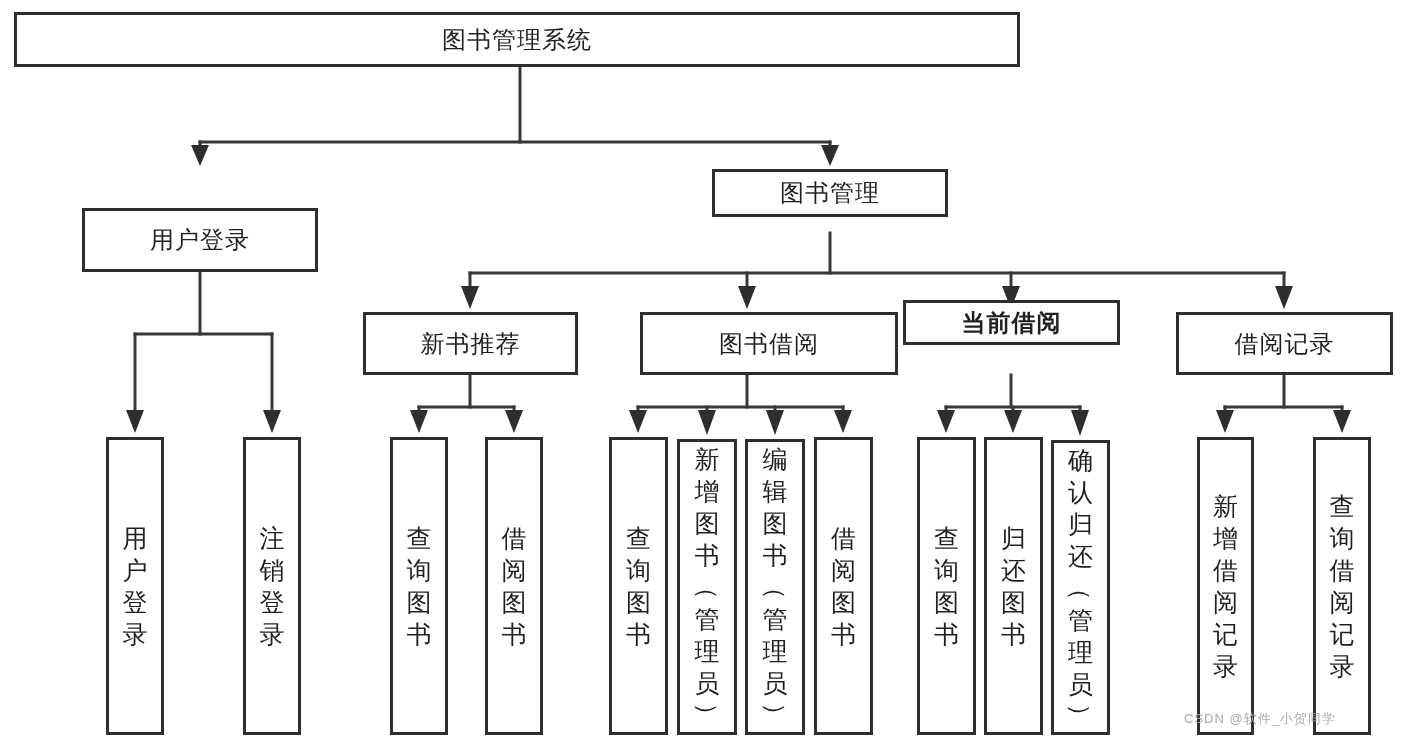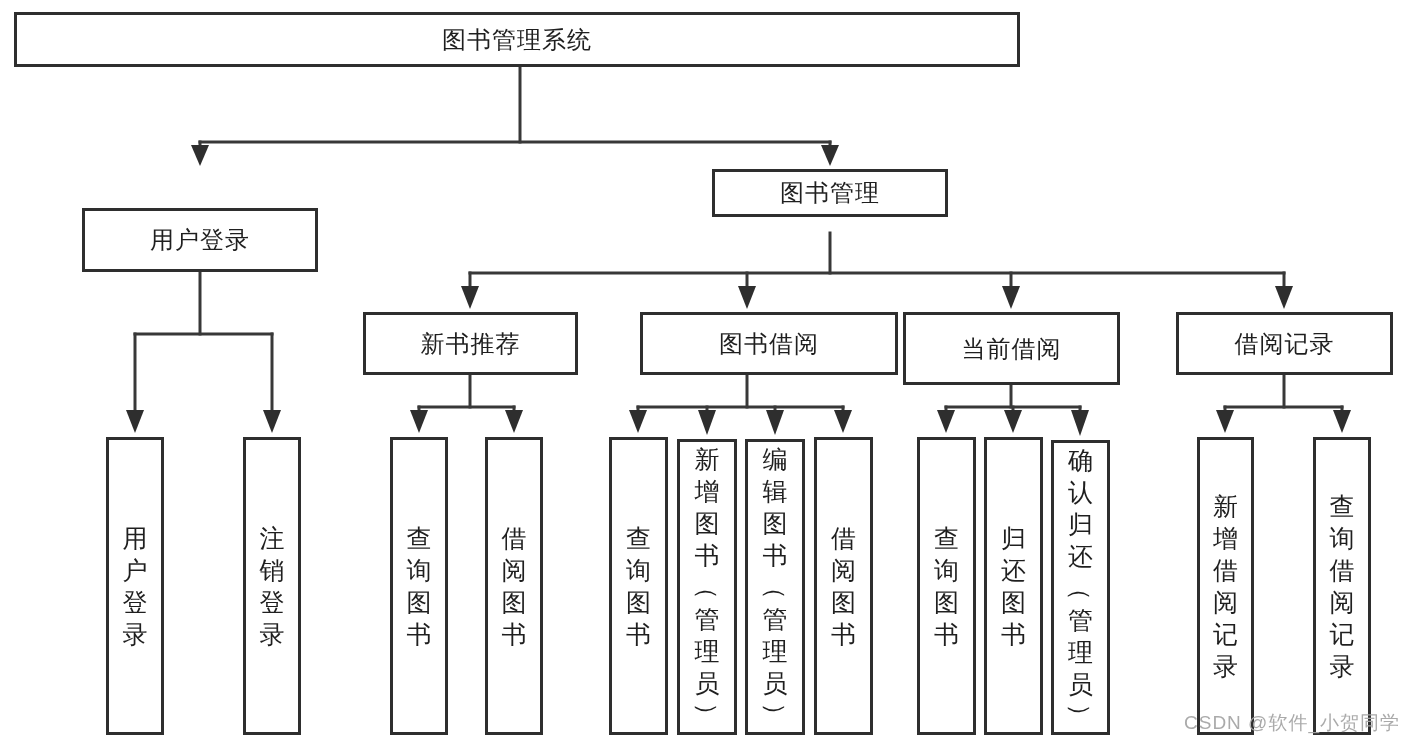--- a/index.html
+++ b/index.html
@@ -15,38 +15,38 @@
   .hnode{font-size:24px;letter-spacing:1px;white-space:nowrap;}
   .vnode{flex-direction:column;font-size:25px;}
   .vch{display:block;height:32px;line-height:32px;text-align:center;}
   .vch.rot{transform:rotate(90deg);}
   
   #n-root   {left:14px;  top:12px;  width:1006px;height:55px;}
   #n-login  {left:82px;  top:169px; width:236px; height:64px;margin-top:39px;}
   #n-mgmt   {left:712px; top:169px; width:236px; height:48px;}
   #n-rec    {left:363px; top:312px; width:215px; height:63px;}
   #n-borrow {left:640px; top:312px; width:258px; height:63px;}
-  #n-current{left:903px; top:312px; width:217px; height:73px;}
+  #n-current{left:903px; top:300px; width:217px; height:45px;font-weight:bold;}
   #n-records{left:1176px;top:312px; width:217px; height:63px;}
   #l-login  {left:106px; top:437px; width:58px;  height:298px;}
   #l-logout {left:243px; top:437px; width:58px;  height:298px;}
   #l-q1     {left:390px; top:437px; width:58px;  height:298px;}
   #l-b1     {left:485px; top:437px; width:58px;  height:298px;}
   #l-q2     {left:609px; top:437px; width:59px;  height:298px;}
   #l-add    {left:677px; top:439px; width:60px;  height:296px;}
   #l-edit   {left:745px; top:439px; width:60px;  height:296px;}
   #l-b2     {left:814px; top:437px; width:59px;  height:298px;}
   #l-q3     {left:917px; top:437px; width:59px;  height:298px;}
   #l-ret    {left:984px; top:437px; width:59px;  height:298px;}
   #l-conf   {left:1051px;top:440px; width:59px;  height:295px;}
   #l-addr   {left:1197px;top:437px; width:57px;  height:298px;}
   #l-qr     {left:1313px;top:437px; width:58px;  height:298px;}
   .watermark{
     position:absolute;left:1184px;top:710px;z-index:6;
-    font-size:19px;color:rgba(165,165,165,0.95);letter-spacing:1px;white-space:nowrap;
+    font-size:13px;color:rgba(165,165,165,0.95);letter-spacing:1px;white-space:nowrap;
   }
   .connectors line{stroke:#383838;stroke-width:3;stroke-linecap:square;}
   .connectors polygon{fill:#2e2e2e;}
 </style>
 </head>
 <body>
 
 <div class="canvas">
 
   <svg class="connectors" xmlns="http://www.w3.org/2000/svg">

